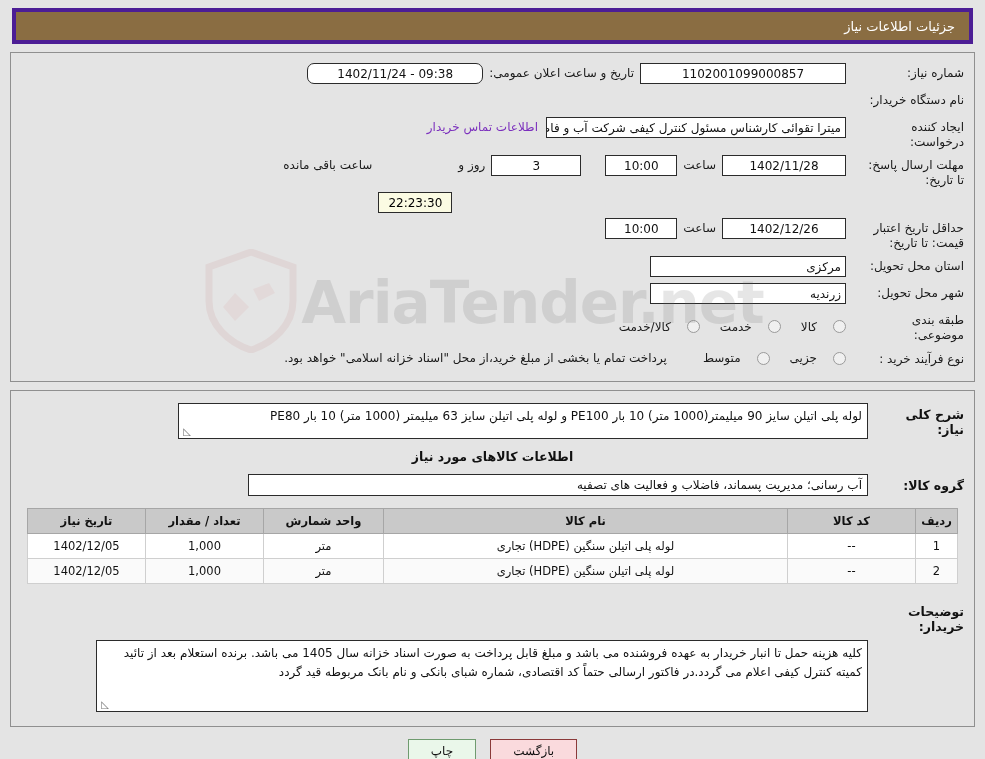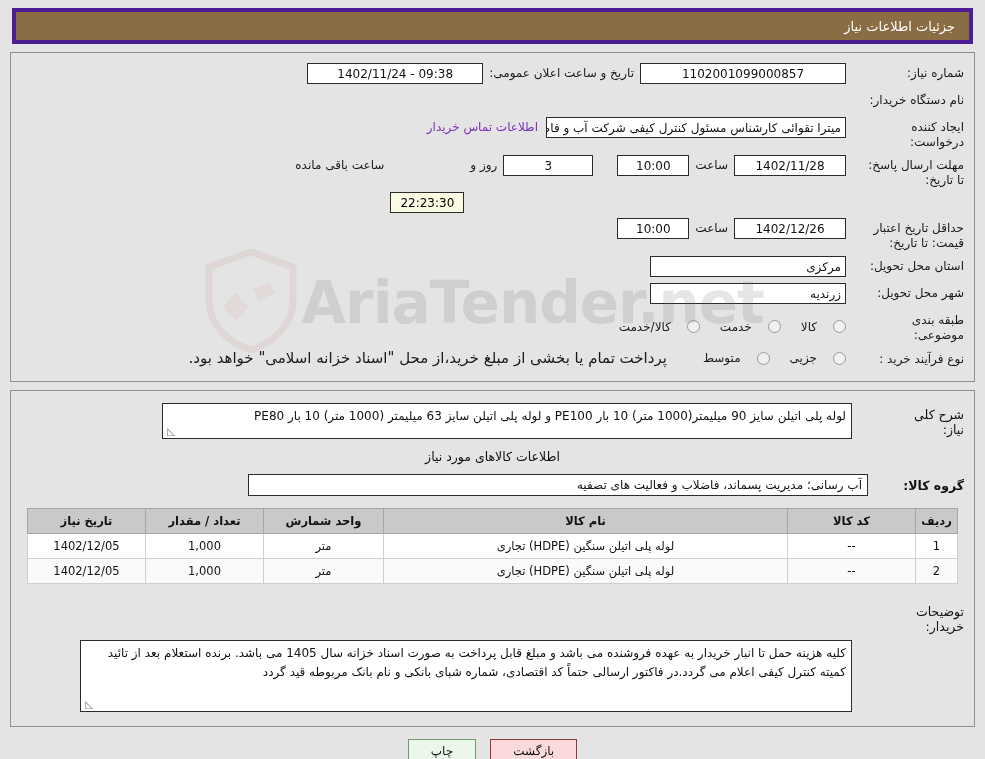--- a/index.html
+++ b/index.html
@@ -92,60 +92,60 @@
   .countdown {
     background: #fbfbe3;
     border: 1px solid #2b2b2b;
     height: 21px;
     width: 74px;
     font-size: 12px;
     display: flex; align-items: center; justify-content: center; margin-top: 37px;
   }
 
   .w-need-no   { width: 206px; }
-  .w-pubdate   { width: 176px; }
+  .w-pubdate   { width: 176px; border-radius: 7px; }
   .w-buyer     { width: 300px; }
   .w-creator   { width: 300px; }
-  .w-date      { width: 112px; }
+  .w-date      { width: 124px; }
   .w-time      { width: 72px; }
   .w-days      { width: 90px; }
   .w-province  { width: 196px; }
   .w-city      { width: 196px; }
 
   
   .radio-row { display: flex; align-items: center; margin-bottom: 4px; min-height: 22px; }
   .radio-grp { display: flex; align-items: center; gap: 16px; margin-left: 20px; }
   .radio {
     width: 13px; height: 13px; border-radius: 50%;
     background: #f0f0f0; border: 1px solid #9a9a9a;
     display: inline-block; position: relative; flex: 0 0 13px;
   }
   .radio-lbl { font-size: 12px; color: #1a1a1a; white-space: nowrap; }
-  .process-note { font-size: 15px; color: #1a1a1a; margin-right: 16px; white-space: nowrap; }
+  .process-note { font-size: 12px; color: #1a1a1a; margin-right: 16px; white-space: nowrap; }
 
   
   .desc-row { display: flex; align-items: flex-start; margin-bottom: 10px; }
   .desc-lbl {
-    font-size: 12.5px; font-weight: normal; color: #111;
-    width: 96px; flex: 0 0 96px; text-align: right; padding-top: 4px; padding-left: 22px; margin-left: 16px;
+    font-size: 12.5px; font-weight: bold; color: #111;
+    width: 96px; flex: 0 0 96px; text-align: right; padding-top: 4px; padding-left: 22px;
   }
   .textarea-box {
     background: #fff; border: 1px solid #2b2b2b;
     font-size: 12px; color: #111; padding: 3px 5px;
     line-height: 1.55; position: relative;
   }
   .textarea-box .grip {
     position: absolute; left: 2px; bottom: 1px;
     width: 10px; height: 10px; color: #777; font-size: 10px; line-height: 10px;
   }
   .tb-need  { width: 690px; height: 36px; }
   .tb-notes { width: 772px; height: 72px; margin-top: 40px; }
 
   .section-head {
-    font-size: 12.5px; font-weight: normal; color: #111;
+    font-size: 12.5px; font-weight: bold; color: #111;
     text-align: center; margin: 4px 0 10px 0;
   }
   .group-row { display: flex; align-items: center; margin-bottom: 12px; }
   .group-lbl {
     font-size: 12.5px; font-weight: bold; color: #111;
     width: 96px; flex: 0 0 96px; text-align: right; padding-left: 6px;
   }
   .group-fld {
     width: 620px; height: 22px; background: #fff; border: 1px solid #2b2b2b;
     font-size: 12px; color: #111; display: flex; align-items: center;

